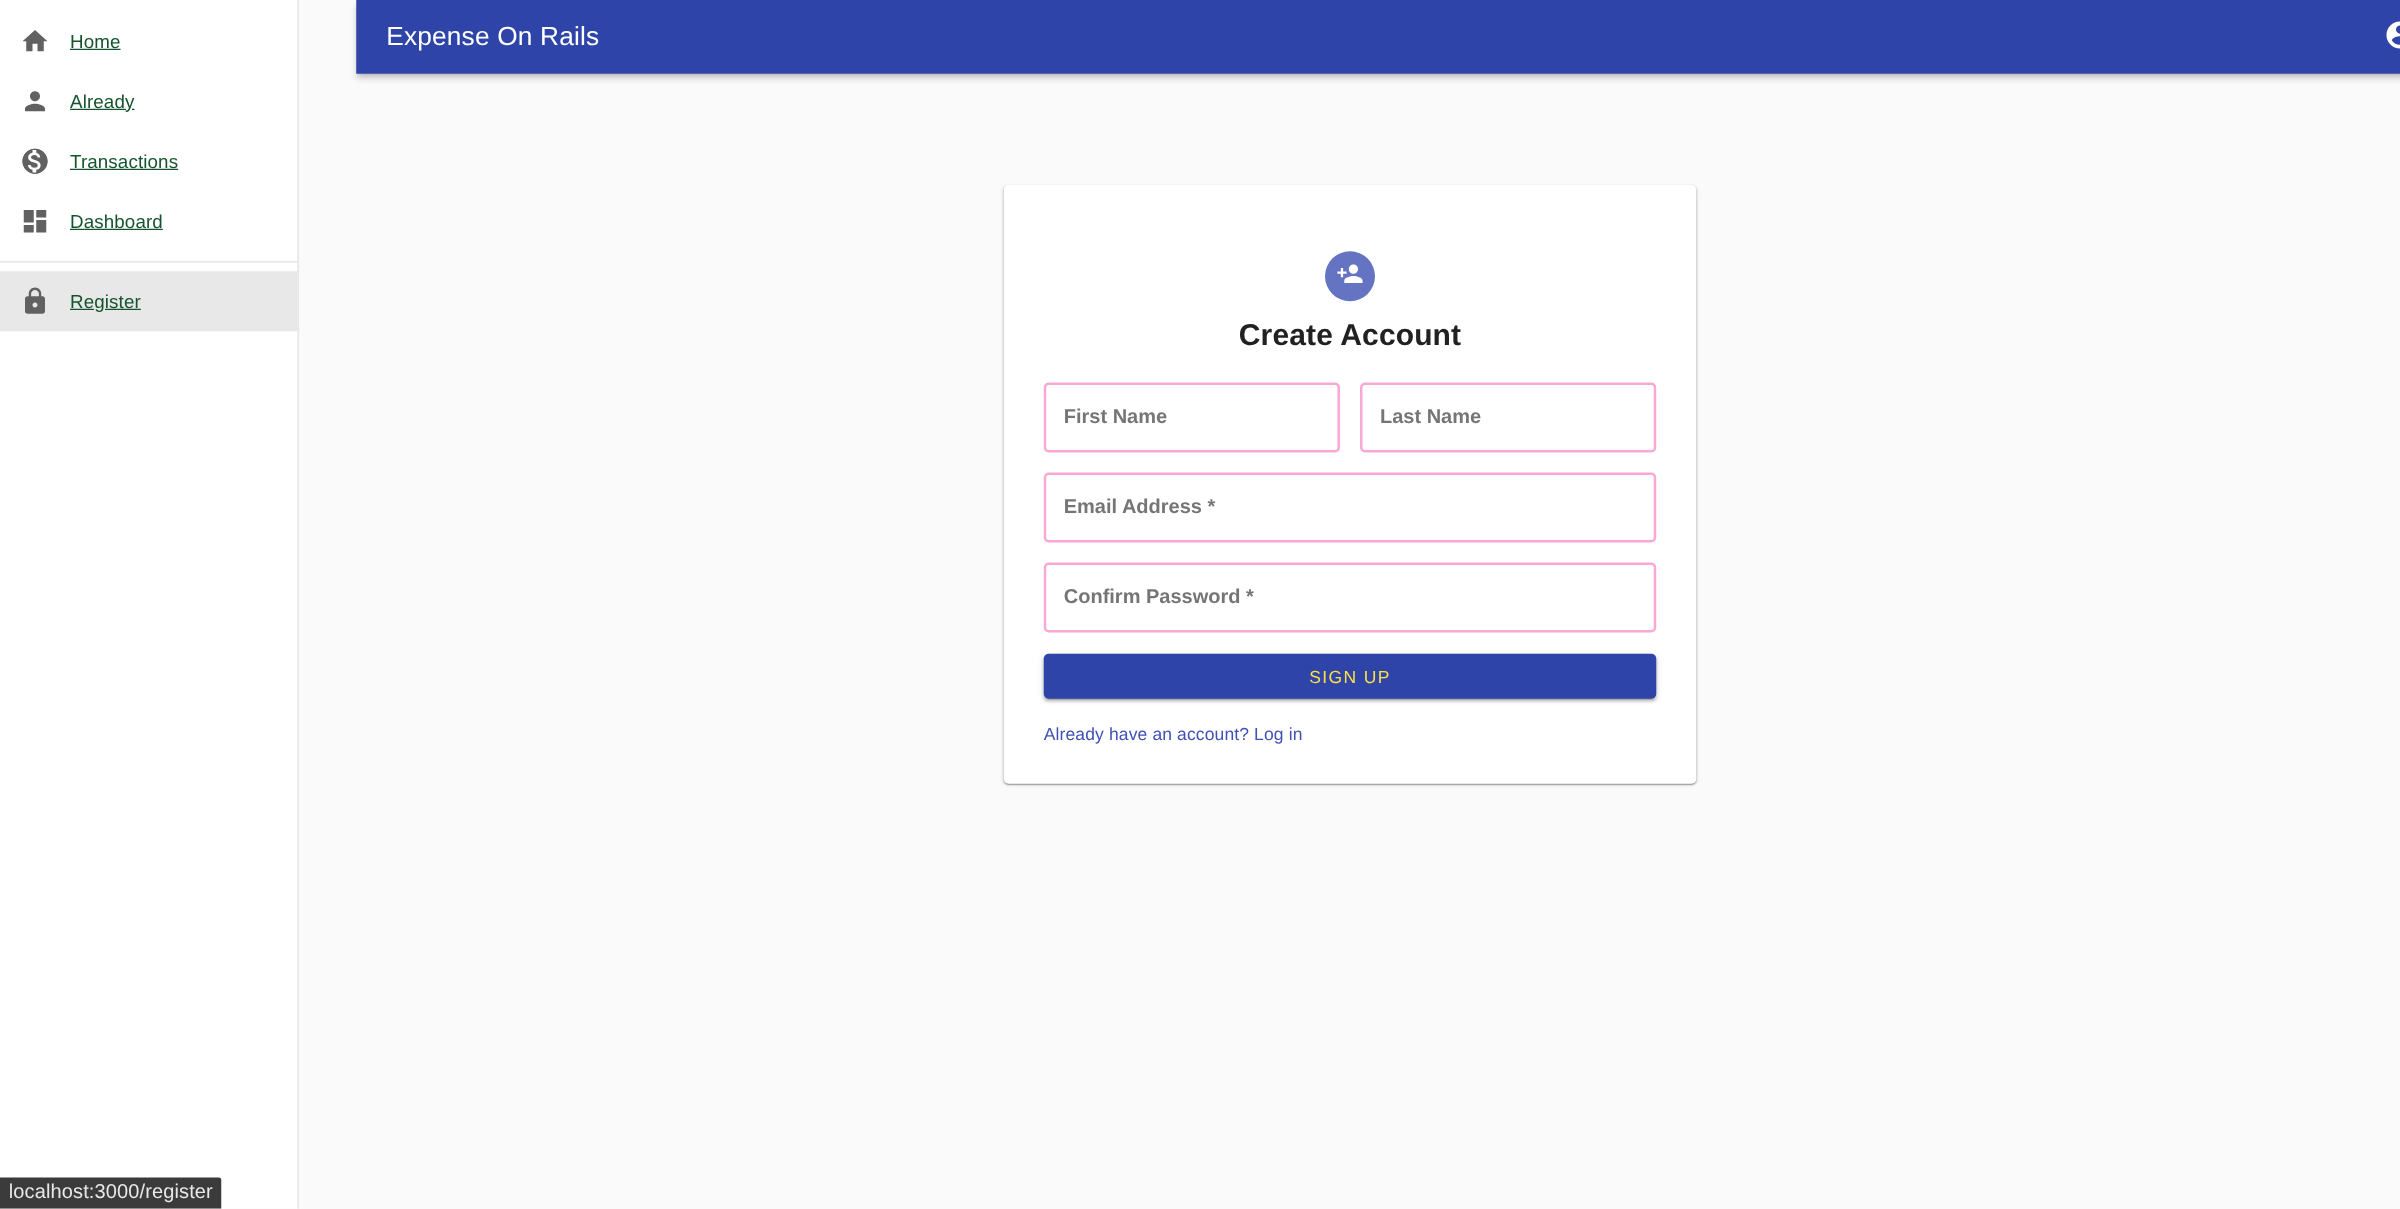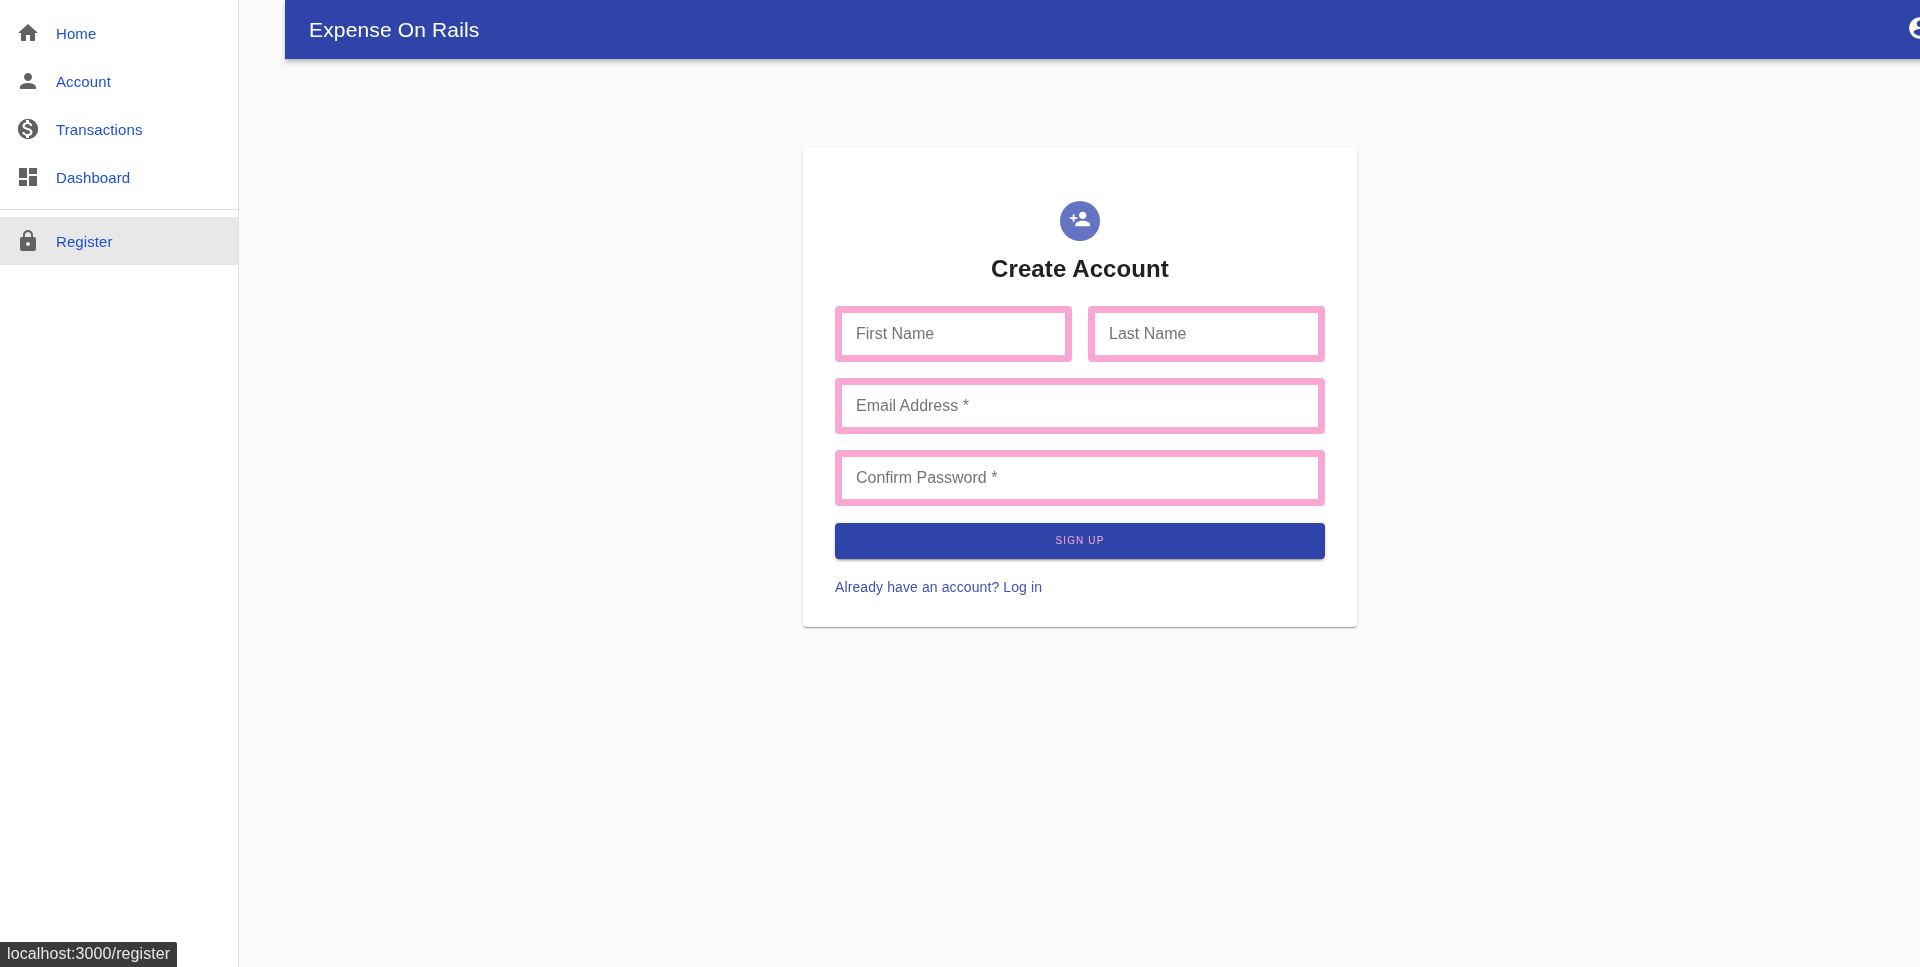--- a/index.html
+++ b/index.html
@@ -54,22 +54,23 @@
     position: relative;
   }
   .nav-item.selected { background: #e8e8e8; }
   .nav-icon {
     width: 40px; min-width: 40px;
     display: flex; align-items: center;
     color: #616161;
   }
   .nav-label {
     font-size: 15px;
-    color: #1d4ed8;
-    letter-spacing: .1px;
+    color: #14532d;
+    letter-spacing: .1px;
+    text-decoration: underline;
   }
   .nav-divider {
     height: 1px; background: #e0e0e0;
     margin: 8px 0 0 0;
   }
   .nav-group-bottom { padding-top: 7px; }
 
   
   .main {
     position: absolute; left: 239px; top: 59px;
@@ -101,38 +102,39 @@
     font-weight: 700;
     color: #212121;
     letter-spacing: .1px;
     line-height: 1.2;
   }
   .form { width: 100%; margin-top: 22px; }
   .row { display: flex; gap: 16px; }
   .field { position: relative; flex: 1 1 0; margin-bottom: 16px; }
   .field input {
     width: 100%; height: 56px;
-    border: 7px solid #f9a8d4;
+    border: 2px solid #f9a8d4;
     border-radius: 4px;
     background: #ffffff;
     font-size: 16px;
     font-family: "Liberation Sans", sans-serif;
     color: #212121;
     padding: 0 14px;
     outline: none;
+    font-weight: bold;
   }
   .field input::placeholder { color: #757575; opacity: 1; }
 
   .signup-btn {
     width: 100%; height: 36px;
     margin-top: 1px;
     background: #2f44a8;
-    color: #f9a8d4;
+    color: #fde047;
     border: none; border-radius: 4px;
-    font-size: 10px; font-weight: 500;
+    font-size: 14px; font-weight: 500;
     letter-spacing: 1.1px;
     font-family: "Liberation Sans", sans-serif;
     cursor: pointer;
     box-shadow: 0 3px 1px -2px rgba(0,0,0,.2),
                 0 2px 2px 0 rgba(0,0,0,.14),
                 0 1px 5px 0 rgba(0,0,0,.12);
   }
 
   .login-row {
     width: 100%;
@@ -176,21 +178,21 @@
         </span>
         <span class="nav-label">Home</span>
       </li>
 
       <li class="nav-item">
         <span class="nav-icon">
           <svg width="24" height="24" viewBox="0 0 24 24" fill="#616161">
             <path d="M12 12c2.21 0 4-1.79 4-4s-1.79-4-4-4-4 1.79-4 4 1.79 4 4 4zm0 2c-2.67 0-8 1.34-8 4v2h16v-2c0-2.66-5.33-4-8-4z"></path>
           </svg>
         </span>
-        <span class="nav-label">Account</span>
+        <span class="nav-label">Already</span>
       </li>
 
       <li class="nav-item">
         <span class="nav-icon">
           <svg width="24" height="24" viewBox="0 0 24 24" fill="#616161">
             <path d="M11.8 10.9c-2.27-.59-3-1.2-3-2.15 0-1.09 1.01-1.85 2.7-1.85 1.78 0 2.44.85 2.5 2.1h2.21c-.07-1.72-1.12-3.3-3.21-3.81V3h-3v2.16c-1.94.42-3.5 1.68-3.5 3.61 0 2.31 1.91 3.46 4.7 4.13 2.5.6 3 1.48 3 2.41 0 .69-.49 1.79-2.7 1.79-2.06 0-2.87-.92-2.98-2.1h-2.2c.12 2.19 1.76 3.42 3.68 3.83V21h3v-2.15c1.95-.37 3.5-1.5 3.5-3.55 0-2.84-2.43-3.81-4.7-4.4zM12 2C6.48 2 2 6.48 2 12s4.48 10 10 10 10-4.48 10-10S17.52 2 12 2zm0 18c-4.41 0-8-3.59-8-8s3.59-8 8-8 8 3.59 8 8-3.59 8-8 8z"></path>
             <circle cx="12" cy="12" r="10" fill="#616161"></circle>
             <path d="M11.8 10.9c-2.27-.59-3-1.2-3-2.15 0-1.09 1.01-1.85 2.7-1.85 1.78 0 2.44.85 2.5 2.1h2.21c-.07-1.72-1.12-3.3-3.21-3.81V3h-3v2.16c-1.94.42-3.5 1.68-3.5 3.61 0 2.31 1.91 3.46 4.7 4.13 2.5.6 3 1.48 3 2.41 0 .69-.49 1.79-2.7 1.79-2.06 0-2.87-.92-2.98-2.1h-2.2c.12 2.19 1.76 3.42 3.68 3.83V21h3v-2.15c1.95-.37 3.5-1.5 3.5-3.55 0-2.84-2.43-3.81-4.7-4.4z" fill="#ffffff"></path>
           </svg>
         </span>

